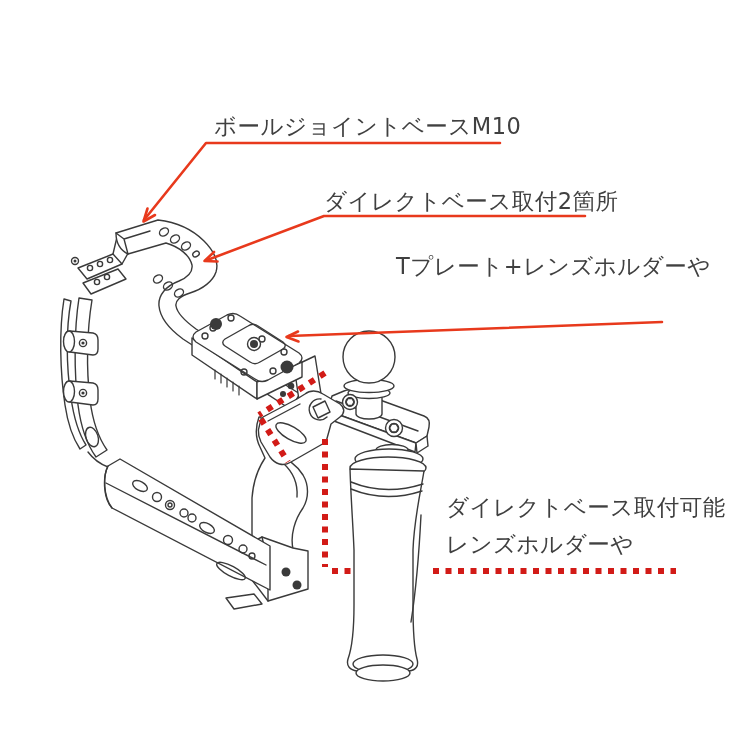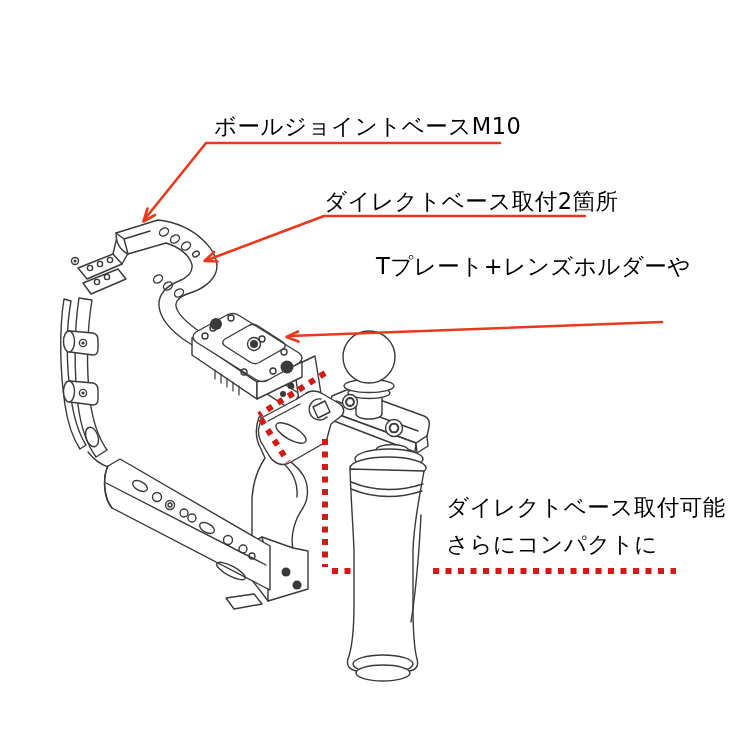--- a/index.html
+++ b/index.html
@@ -7,30 +7,30 @@
     position: relative;
     width: 750px;
     height: 750px;
     background: #ffffff;
     overflow: hidden;
     font-family: "DejaVu Sans", "Liberation Sans", sans-serif;
   }
   .stage svg { position: absolute; left: 0; top: 0; }
   .callout {
     position: absolute;
-    color: #000000;
+    color: #404040;
     font-size: 22.5px;
     font-weight: 500;
     letter-spacing: 0.5px;
     white-space: nowrap;
     line-height: 37px;
   }
   #callout-ball   { left: 214px; top: 108px; }
   #callout-direct { left: 324px; top: 183px; text-align: center; }
-  #callout-tplate { left: 376px; top: 248px; }
+  #callout-tplate { left: 396px; top: 248px; }
   #callout-grip   { left: 446px; top: 489px; }
 </style>
 </head>
 <body>
 
 <div class="stage">
 
   <svg width="750" height="750" viewBox="0 0 750 750">
     <g stroke="#3a3a3a" stroke-width="1.4" fill="none" stroke-linejoin="round" stroke-linecap="round">
 
@@ -200,16 +200,16 @@
   <div class="callout" id="callout-ball">ボールジョイントベースM10</div>
 
   <div class="callout" id="callout-direct">ダイレクトベース取付2箇所</div>
 
   <div class="callout" id="callout-tplate">
     <div>Tプレート+レンズホルダーや</div>
   </div>
 
   <div class="callout" id="callout-grip">
     <div>ダイレクトベース取付可能</div>
-    <div>さらにコンパクトに</div>
+    <div>レンズホルダーや</div>
   </div>
 
 </div>
 
 </body></html>

